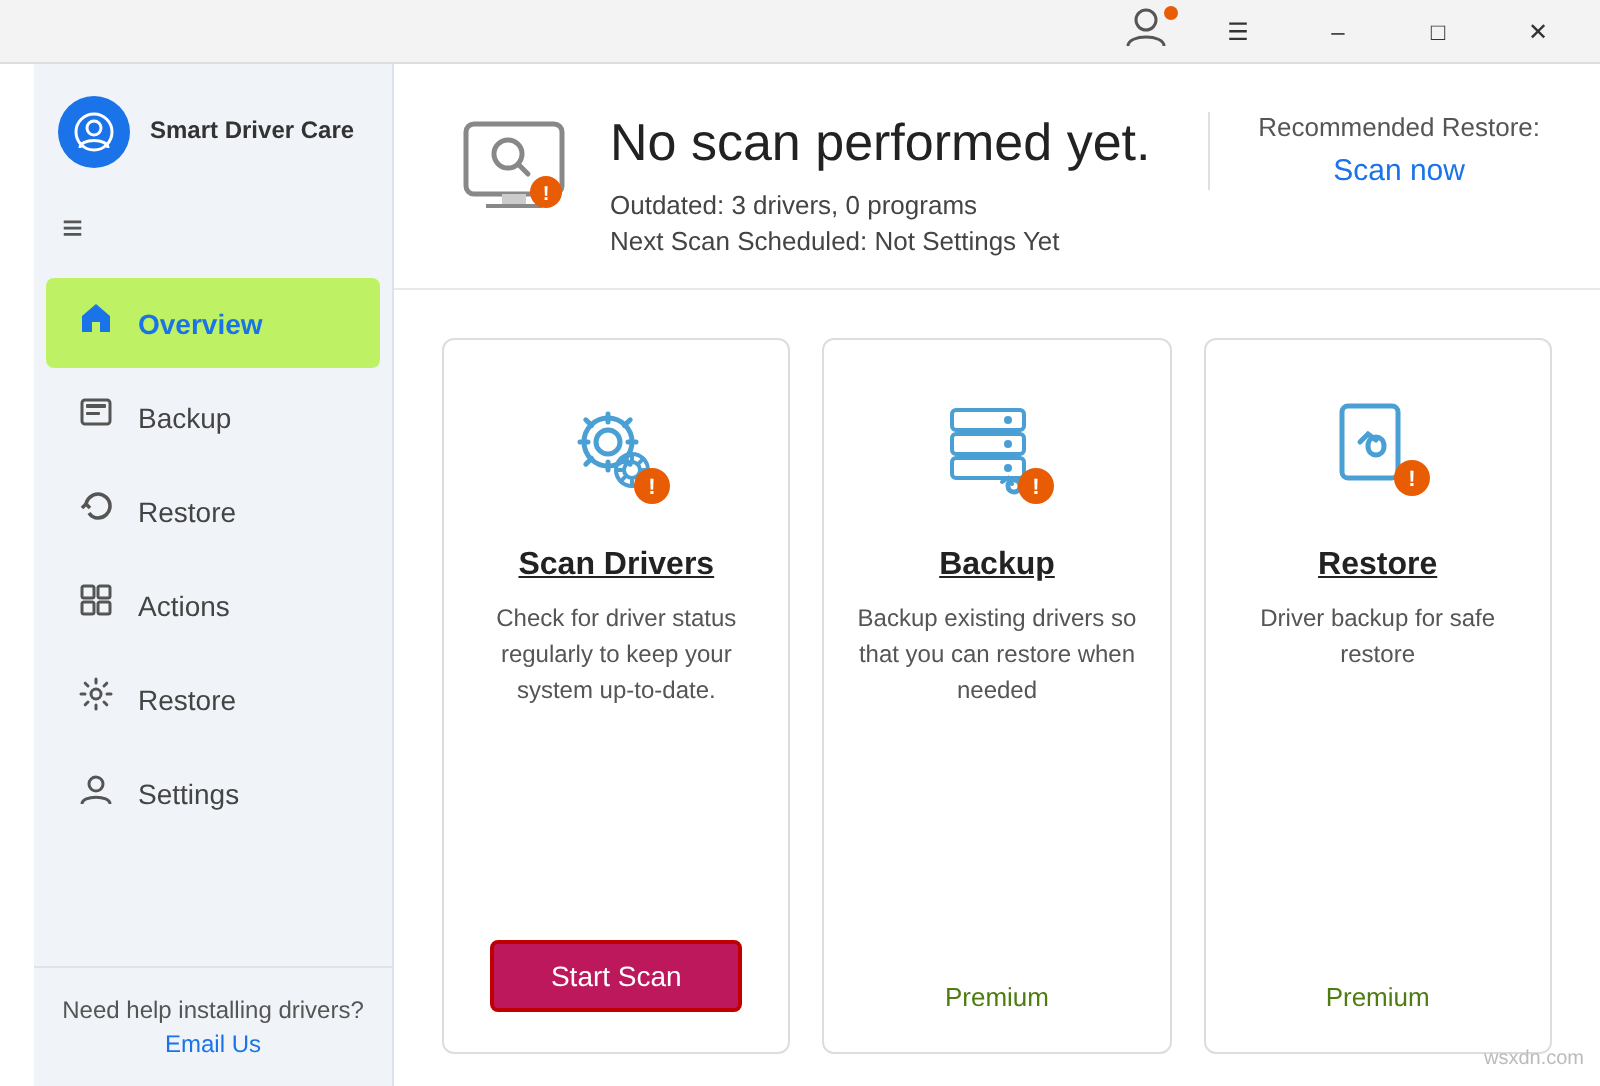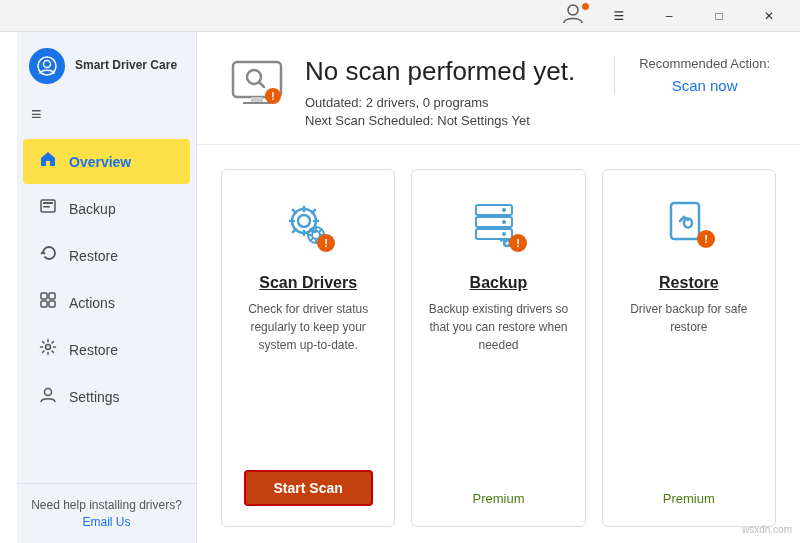--- a/index.html
+++ b/index.html
@@ -92,21 +92,21 @@
       align-items: center;
       padding: 11px 14px;
       gap: 10px;
       cursor: pointer;
       font-size: 14px;
       color: #444;
       border-radius: 4px;
       margin: 2px 6px;
     }
     .nav-item.active {
-      background: #fde047;
+      background: #bef264;
       color: #1a73e8;
       font-weight: 600;
     }
     .nav-icon {
       font-size: 18px;
       width: 22px;
       text-align: center;
     }
     .sidebar-footer {
       padding: 14px;
@@ -223,28 +223,28 @@
       text-decoration: underline;
     }
     .card-desc {
       font-size: 12px;
       color: #555;
       line-height: 1.5;
       flex: 1;
       margin-bottom: 14px;
     }
     .start-scan-btn {
-      background: #c2410c;
+      background: #be185d;
       color: white;
       border: 2px solid #c00000;
       border-radius: 4px;
       padding: 8px 28px;
       font-size: 14px;
       cursor: pointer;
-      font-weight: 700;
+      font-weight: 400;
     }
     .premium-link {
       color: #4d7c0f;
       font-size: 13px;
       cursor: pointer;
       margin-top: auto;
       padding-top: 10px;
     }
 
     
@@ -373,26 +373,26 @@
 
             <circle cx="27" cy="21" r="7" fill="none" stroke="#888" stroke-width="2.5"></circle>
             <line x1="32" y1="26" x2="37" y2="31" stroke="#888" stroke-width="2.5" stroke-linecap="round"></line>
 
             <circle cx="46" cy="40" r="8" fill="#e85d04"></circle>
             <text x="46" y="44" text-anchor="middle" fill="white" font-size="10" font-weight="bold">!</text>
           </svg>
         </div>
         <div class="status-text-area">
           <div class="no-scan-title">No scan performed yet.</div>
-          <div class="outdated-info">Outdated: 2 drivers, 0 programs</div>
+          <div class="outdated-info">Outdated: 3 drivers, 0 programs</div>
           <div class="next-scan-info">Next Scan Scheduled: Not Settings Yet</div>
         </div>
       </div>
       <div class="recommended-area">
-        <div class="recommended-label">Recommended Action:</div>
+        <div class="recommended-label">Recommended Restore:</div>
         <a href="#" class="scan-now-link">Scan now</a>
       </div>
     </div>
 
     <div class="cards-section">
 
       <div class="card">
         <div class="card-icon-wrap">
           <svg width="65" height="65" viewBox="0 0 65 65">
 

